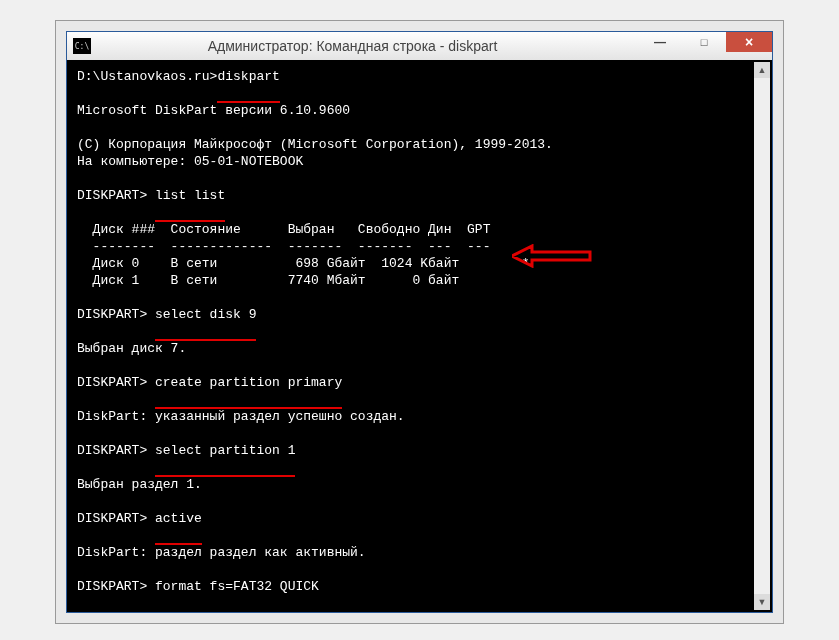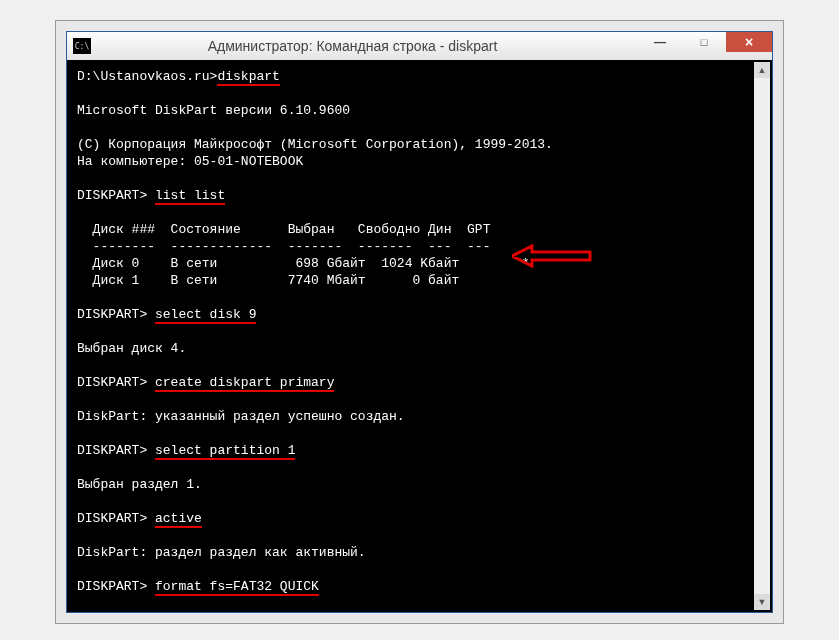--- a/index.html
+++ b/index.html
@@ -106,21 +106,21 @@
     display: flex;
     align-items: center;
     justify-content: center;
     font-size: 9px;
     color: #555;
   }
   .scroll-arrow.up { position: absolute; top: 0; }
   .scroll-arrow.down { position: absolute; bottom: 0; }
   .ul-red {
     border-bottom: 2px solid #e00000;
-    padding-bottom: 0px;
+    padding-bottom: 17px;
   }
   .arrow-annot {
     position: absolute;
     left: 445px;
     top: 184px;
     pointer-events: none;
   }
 </style>
 </head>
 <body>
@@ -150,23 +150,23 @@
 
 <span>DISKPART&gt; </span><span class="ul-red">list list</span>
 
 <span>  Диск ###  Состояние      Выбран   Свободно Дин  GPT</span>
 <span>  --------  -------------  -------  -------  ---  ---</span>
 <span>  Диск 0    В сети          698 Gбайт  1024 Kбайт        *</span>
 <span>  Диск 1    В сети         7740 Мбайт      0 байт</span>
 
 <span>DISKPART&gt; </span><span class="ul-red">select disk 9</span>
 
-<span>Выбран диск 4.</span>
+<span>Выбран диск 7.</span>
 
-<span>DISKPART&gt; </span><span class="ul-red">create diskpart primary</span>
+<span>DISKPART&gt; </span><span class="ul-red">create partition primary</span>
 
 <span>DiskPart: указанный раздел успешно создан.</span>
 
 <span>DISKPART&gt; </span><span class="ul-red">select partition 1</span>
 
 <span>Выбран раздел 1.</span>
 
 <span>DISKPART&gt; </span><span class="ul-red">active</span>
 
 <span>DiskPart: раздел раздел как активный.</span>

